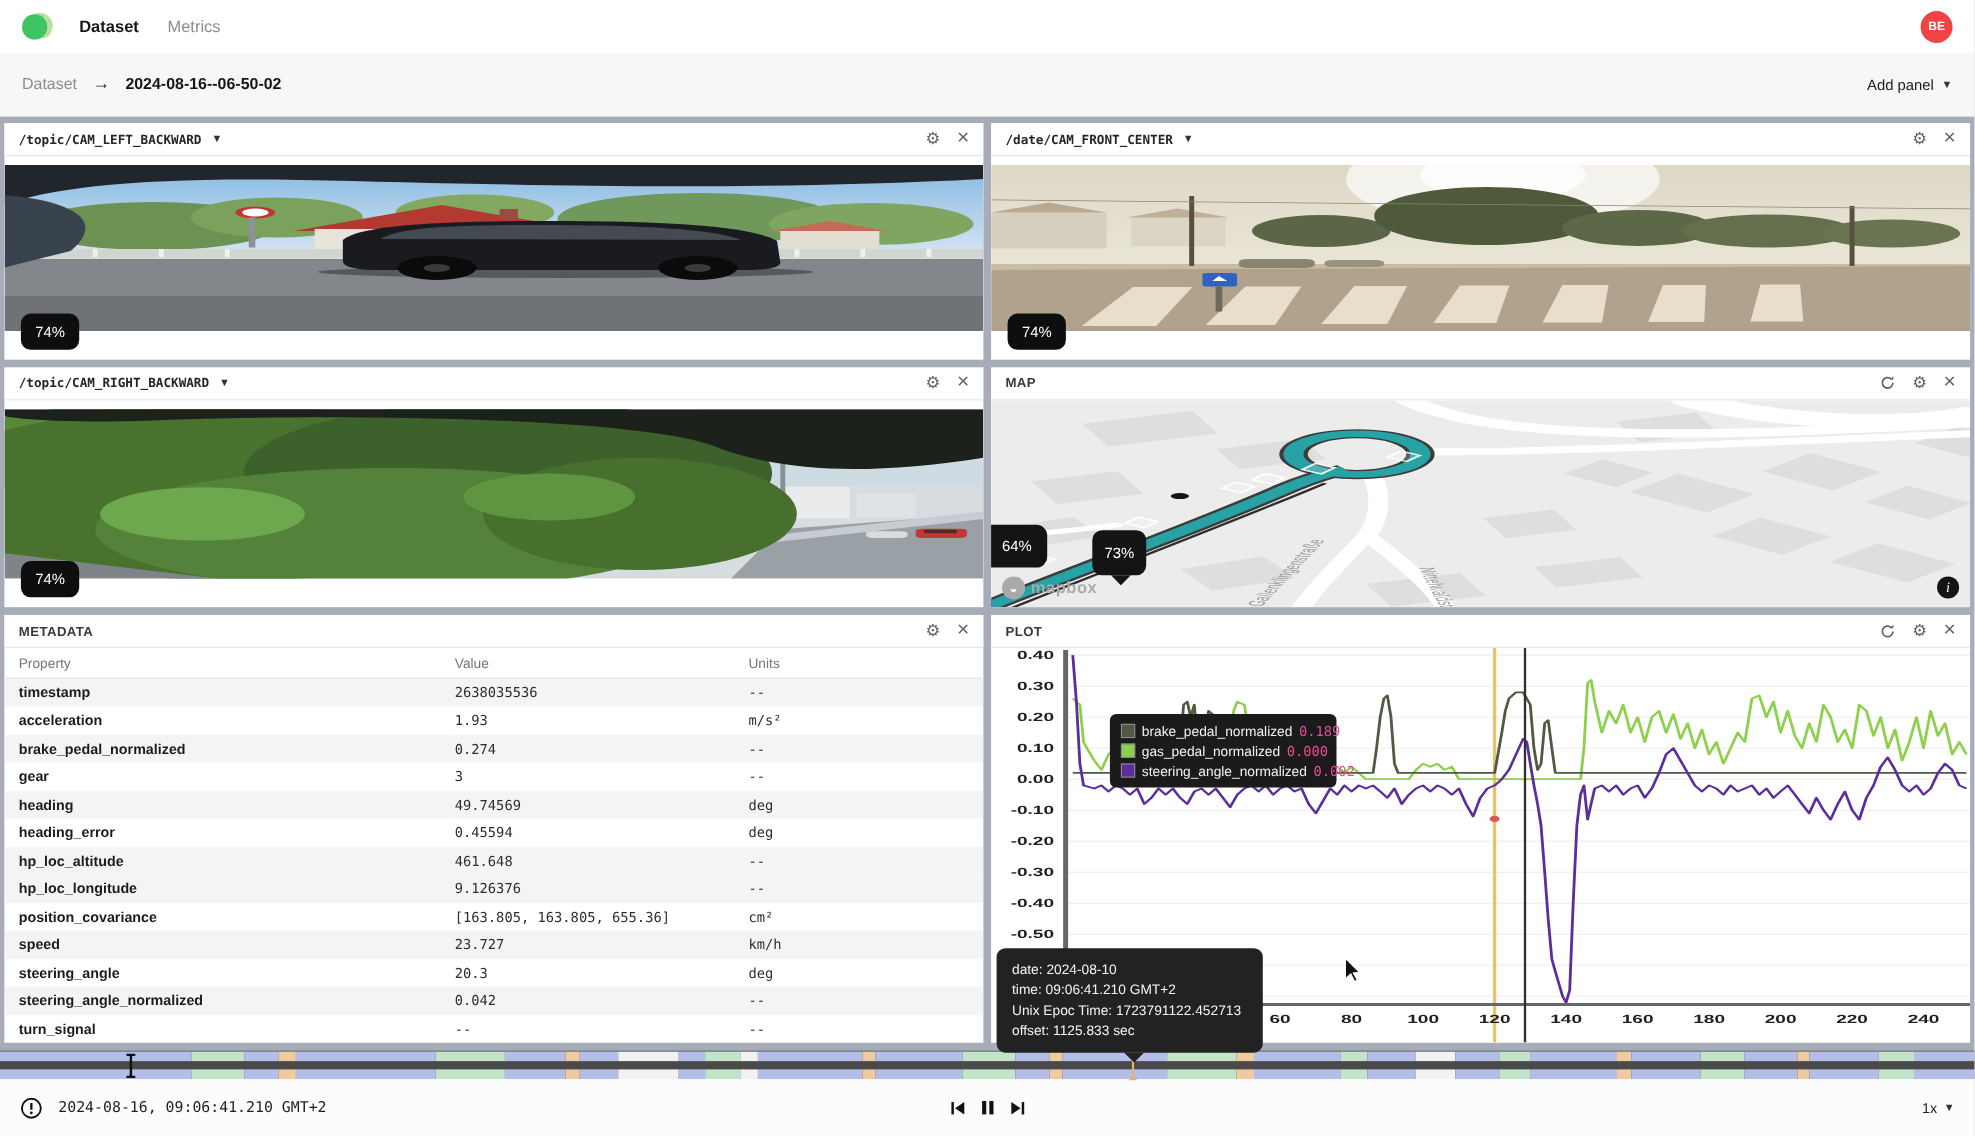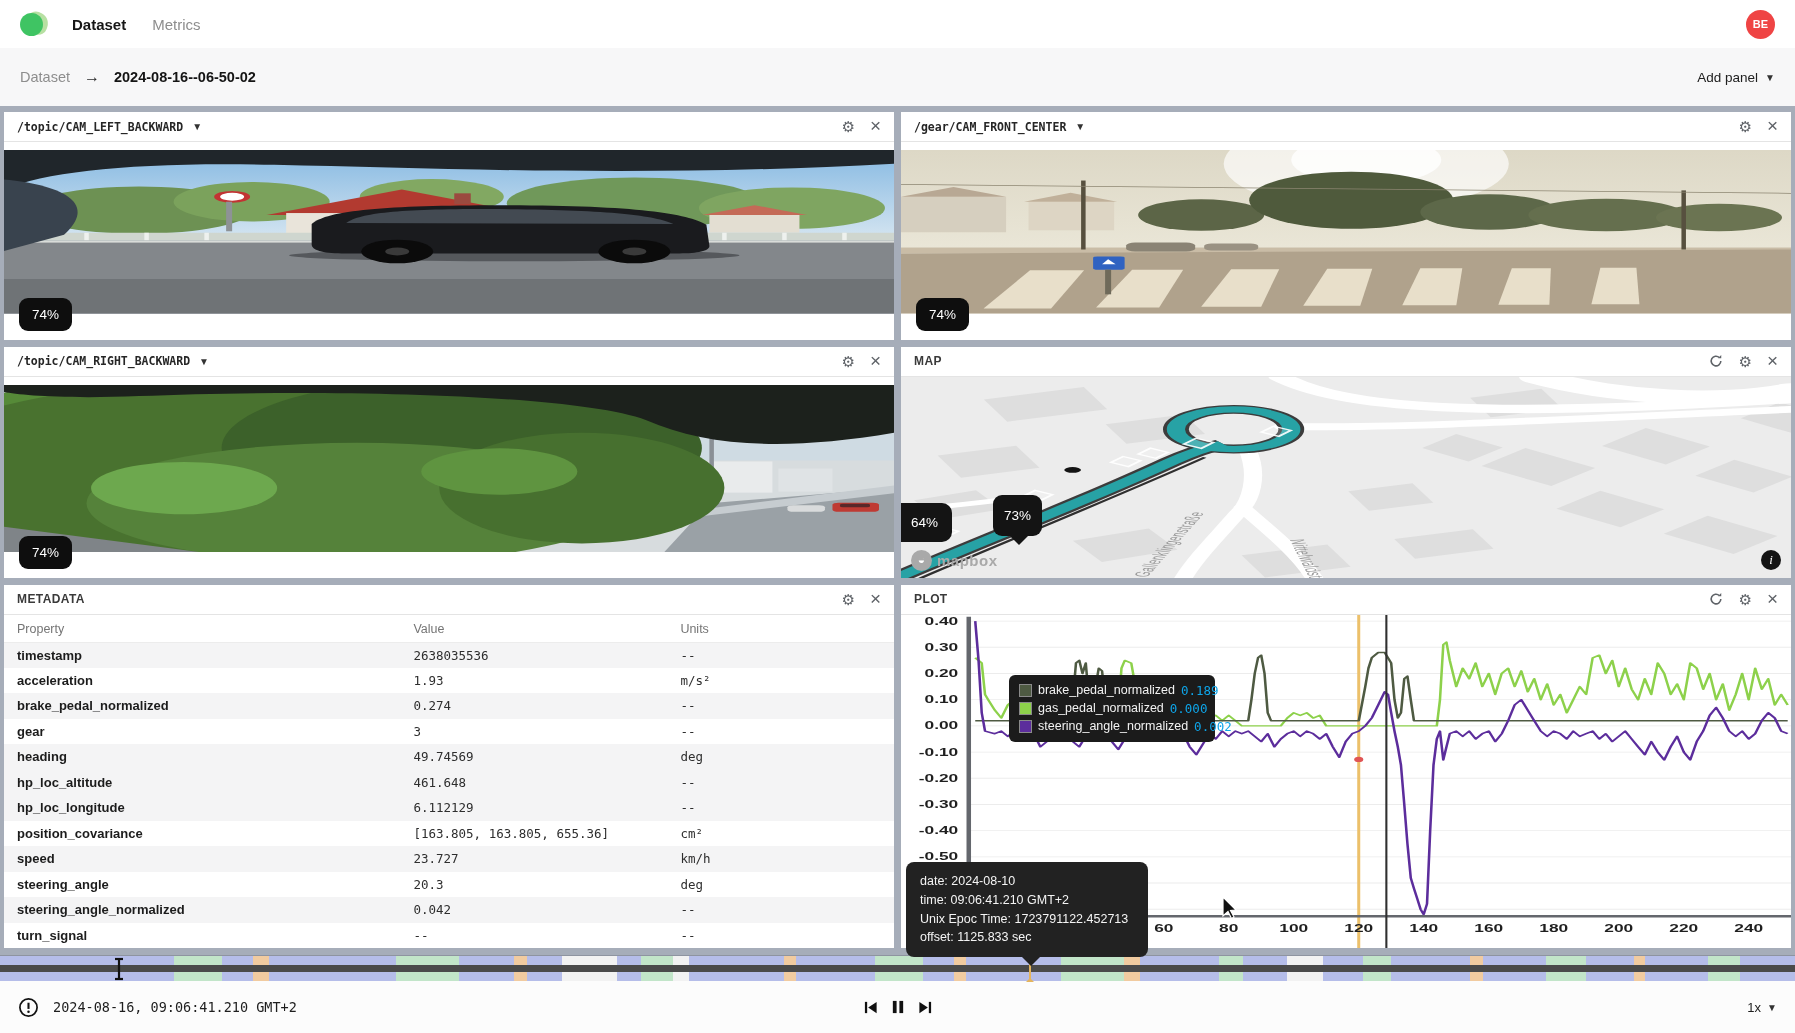--- a/index.html
+++ b/index.html
@@ -70,21 +70,21 @@
   td.prop { font-weight:700; color:#1c1c1c; }
   td.val, td.unit { font-family:"DejaVu Sans Mono", monospace; font-size:12.5px; color:#2e2e2e; }
 
   
   .plot-body svg.plotsvg { position:absolute; inset:0; width:100%; height:100%; }
   .plot-legend { position:absolute; left:108px; top:60px; width:206px; background:#1b1b1b; border-radius:6px;
     padding:8px 10px; z-index:6; display:flex; flex-direction:column; gap:3px; }
   .pl-row { display:flex; align-items:center; gap:6px; }
   .pl-swatch { width:13px; height:13px; border:1px solid #8a8a8a; flex:0 0 13px; }
   .pl-name { color:#f2f2f2; font-size:12.5px; flex:1; white-space:nowrap; }
-  .pl-val { color:#0ea5e9; font-size:12.5px; font-family:"DejaVu Sans Mono", monospace; }
+  .pl-val { color:#ec4899; font-size:12.5px; font-family:"DejaVu Sans Mono", monospace; }
   .plot-cursor { position:absolute; left:320px; top:282px; z-index:7; }
 
   
   .data-tooltip { position:absolute; left:906px; top:862px; width:242px; background:#222;
     color:#f4f4f4; border-radius:8px; padding:10px 14px; font-size:12.5px; line-height:1.5; z-index:40; }
   .data-tooltip:after { content:""; position:absolute; left:116px; bottom:-9px;
     border:9px solid transparent; border-top-color:#222; border-bottom:none; }
 
   
   .timeline { flex:0 0 26px; background:#4a4a4a; display:flex; flex-direction:column; position:relative; border-top:1px solid #8e94a0; }
@@ -185,21 +185,21 @@
             <path d="M0,0 H593 V28 C430,55 300,38 180,30 C90,24 30,42 0,80 Z" fill="#20262b"></path>
             <path d="M0,60 C42,72 62,112 40,172 L0,205 Z" fill="#39434e"></path>
           </svg>
         </div>
         <div class="pct-badge">74%</div>
       </div>
     </div>
 
     <div class="panel">
       <div class="phead">
-        <span class="topic">/gear/CAM_FRONT_CENTER</span>
+        <span class="topic">/date/CAM_FRONT_CENTER</span>
         <span class="caret" style="margin-left:9px;">▼</span>
         <div class="hicons">
           <span class="icn">⚙</span>
           <span class="icn close">×</span>
         </div>
       </div>
       <div class="pbody">
         <div class="cam-img">
           <svg viewBox="0 0 593 332" preserveAspectRatio="none">
             <defs>
@@ -397,28 +397,33 @@
               <tr>
                 <td class="prop">gear</td>
                 <td class="val">3</td>
                 <td class="unit">--</td>
               </tr>
               <tr class="stripe">
                 <td class="prop">heading</td>
                 <td class="val">49.74569</td>
                 <td class="unit">deg</td>
               </tr>
+              <tr>
+                <td class="prop">heading_error</td>
+                <td class="val">0.45594</td>
+                <td class="unit">deg</td>
+              </tr>
               <tr class="stripe">
                 <td class="prop">hp_loc_altitude</td>
                 <td class="val">461.648</td>
                 <td class="unit">--</td>
               </tr>
               <tr class="stripe">
                 <td class="prop">hp_loc_longitude</td>
-                <td class="val">6.112129</td>
+                <td class="val">9.126376</td>
                 <td class="unit">--</td>
               </tr>
               <tr>
                 <td class="prop">position_covariance</td>
                 <td class="val">[163.805, 163.805, 655.36]</td>
                 <td class="unit">cm²</td>
               </tr>
               <tr class="stripe">
                 <td class="prop">speed</td>
                 <td class="val">23.727</td>

